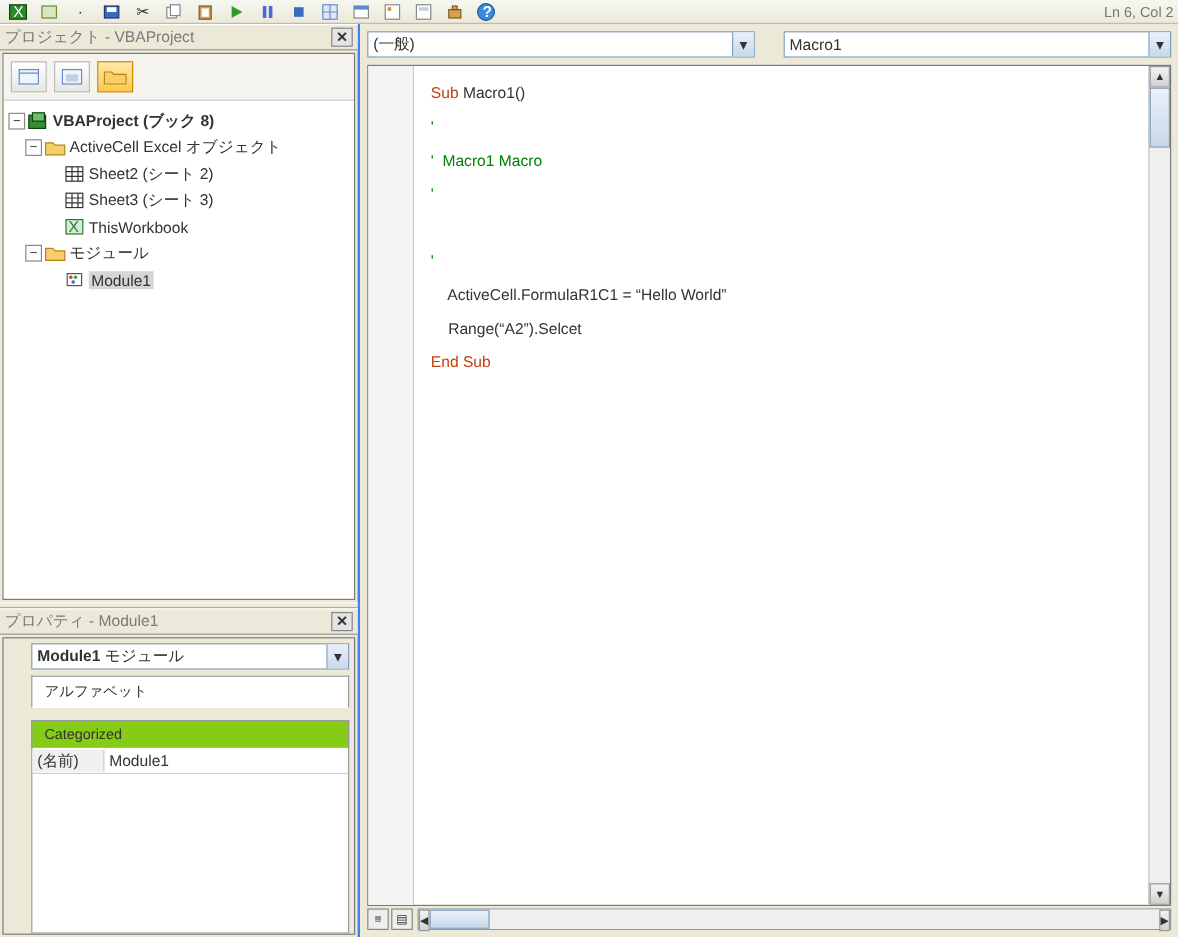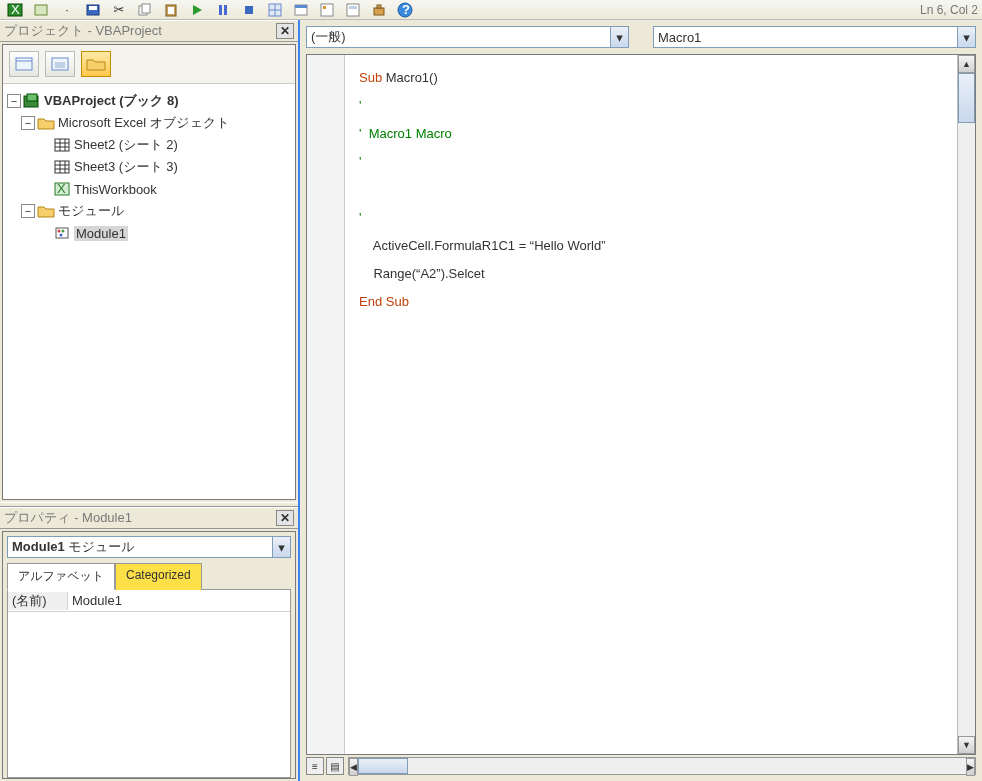--- a/index.html
+++ b/index.html
@@ -31,27 +31,27 @@
 .sp{display:inline-block;}
 .ic{width:18px;height:16px;display:inline-flex;align-items:center;justify-content:center;margin-right:3px;}
 .lbl{cursor:default;}
 .lbl.bold{font-weight:bold;}
 .lbl.sel{background:#d6d6d6;padding:0 2px;}
 
 
 .h-split{height:5px;background:#ece9d8;cursor:row-resize;border-top:1px solid #fff;border-bottom:1px solid #999;}
 
 
-.prop-body{flex:0 0 248px;display:flex;flex-direction:column;margin:2px;border:1px solid #7a7a7a;background:#ece9d8;}
+.prop-body{flex:0 0 248px;display:flex;flex-direction:column;margin:2px;border:1px solid #7a7a7a;background:#ece9d8;padding-left:19px;}
 .prop-combo{margin:4px;}
 .combo{display:flex;align-items:center;border:1px solid #7f9db9;background:#fff;height:22px;}
 .combo-text{flex:1;padding:0 4px;overflow:hidden;}
 .combo-btn{width:18px;height:100%;background:linear-gradient(#eaf0f8,#c9d8ec);border-left:1px solid #7f9db9;display:flex;align-items:center;justify-content:center;cursor:pointer;}
-.tabstrip{display:flex;padding:0 4px;gap:0;}
-.tab{padding:4px 10px;border:1px solid #999;border-bottom:none;background:#fde047;font-size:12px;cursor:pointer;position:relative;top:1px;}
+.tabstrip{display:flex;padding:0 4px;gap:10px;flex-direction:column;}
+.tab{padding:4px 10px;border:1px solid #999;border-bottom:none;background:#84cc16;font-size:12px;cursor:pointer;position:relative;top:1px;}
 .tab.active{background:#fff;border-bottom:1px solid #fff;}
 .prop-grid{flex:1;background:#fff;border:1px solid #999;margin:0 4px 0 4px;}
 .prop-row{display:flex;border-bottom:1px solid #d0d0d0;height:22px;align-items:center;}
 .prop-name{width:60px;padding:0 4px;border-right:1px solid #d0d0d0;background:#efefef;}
 .prop-val{flex:1;padding:0 4px;}
 
 
 .right-col{flex:1;display:flex;flex-direction:column;background:#ece9d8;min-width:0;}
 .code-combos{display:flex;gap:24px;padding:6px;}
 .code-combos .combo{flex:1;}
@@ -207,21 +207,21 @@
             <span class="lbl bold">VBAProject (ブック 8)</span>
           </div>
           <div class="tree-row">
             <span class="sp" style="width:14px"></span>
             <span class="tw">−</span>
             <span class="ic">
                 <svg width="18" height="14">
                   <path d="M1 3h6l2 2h8v8H1z" fill="#f7cf6a" stroke="#b4861a"></path>
                 </svg>
               </span>
-            <span class="lbl">Microsoft Excel オブジェクト</span>
+            <span class="lbl">ActiveCell Excel オブジェクト</span>
           </div>
           <div class="tree-row">
             <span class="sp" style="width:46px"></span>
             <span class="ic">
                 <svg width="16" height="14">
                   <rect x="1" y="1" width="14" height="12" fill="#fff" stroke="#333"></rect>
                   <line x1="1" y1="5" x2="15" y2="5" stroke="#333"></line>
                   <line x1="1" y1="9" x2="15" y2="9" stroke="#333"></line>
                   <line x1="6" y1="1" x2="6" y2="13" stroke="#333"></line>
                   <line x1="11" y1="1" x2="11" y2="13" stroke="#333"></line>

